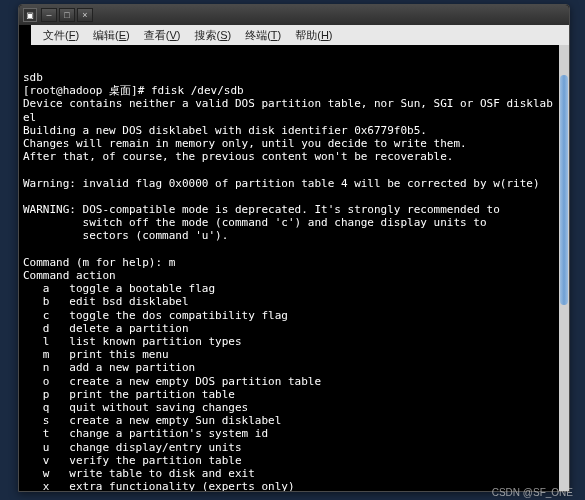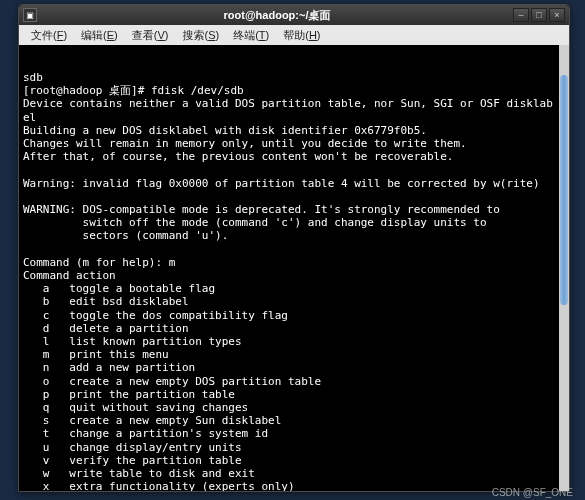--- a/index.html
+++ b/index.html
@@ -34,21 +34,21 @@
     width:16px; height:14px;
     background:linear-gradient(#555,#333);
     border:1px solid #222;
     display:flex; align-items:center; justify-content:center;
     color:#ccc; font-size:9px; cursor:pointer;
   }
   .menubar {
     height:20px; background:#e8e8e8;
     display:flex; align-items:center;
     padding:0 6px; gap:2px;
-    font-family:sans-serif; font-size:11px; color:#222;
+    font-family:sans-serif; font-size:11px; color:#222;margin-left:12px;
   }
   .menu-item { padding:1px 6px; cursor:pointer; }
   .menu-item u { text-decoration:underline; }
   .term {
     flex:1; background:#000;
     padding:2px 4px; overflow:hidden;
     position:relative;
   }
   .term-inner {
     color:#fff; font-size:11px; line-height:13.2px;
@@ -75,21 +75,20 @@
     color:#d0d0d0; font-family:sans-serif; font-size:10px;
     opacity:.7;
   }
 </style>
 </head>
 <body>
 
 <div class="window">
   <div class="titlebar">
     <div class="tb-icon">▣</div>
-    <div class="tb-title">root@hadoop:~/桌面</div>
     <div class="tb-btns">
       <div class="tb-btn">–</div>
       <div class="tb-btn">□</div>
       <div class="tb-btn">×</div>
     </div>
   </div>
 
   <div class="menubar" id="menubar">
       <span class="menu-item">文件(<u>F</u>)</span>
       <span class="menu-item">编辑(<u>E</u>)</span>

